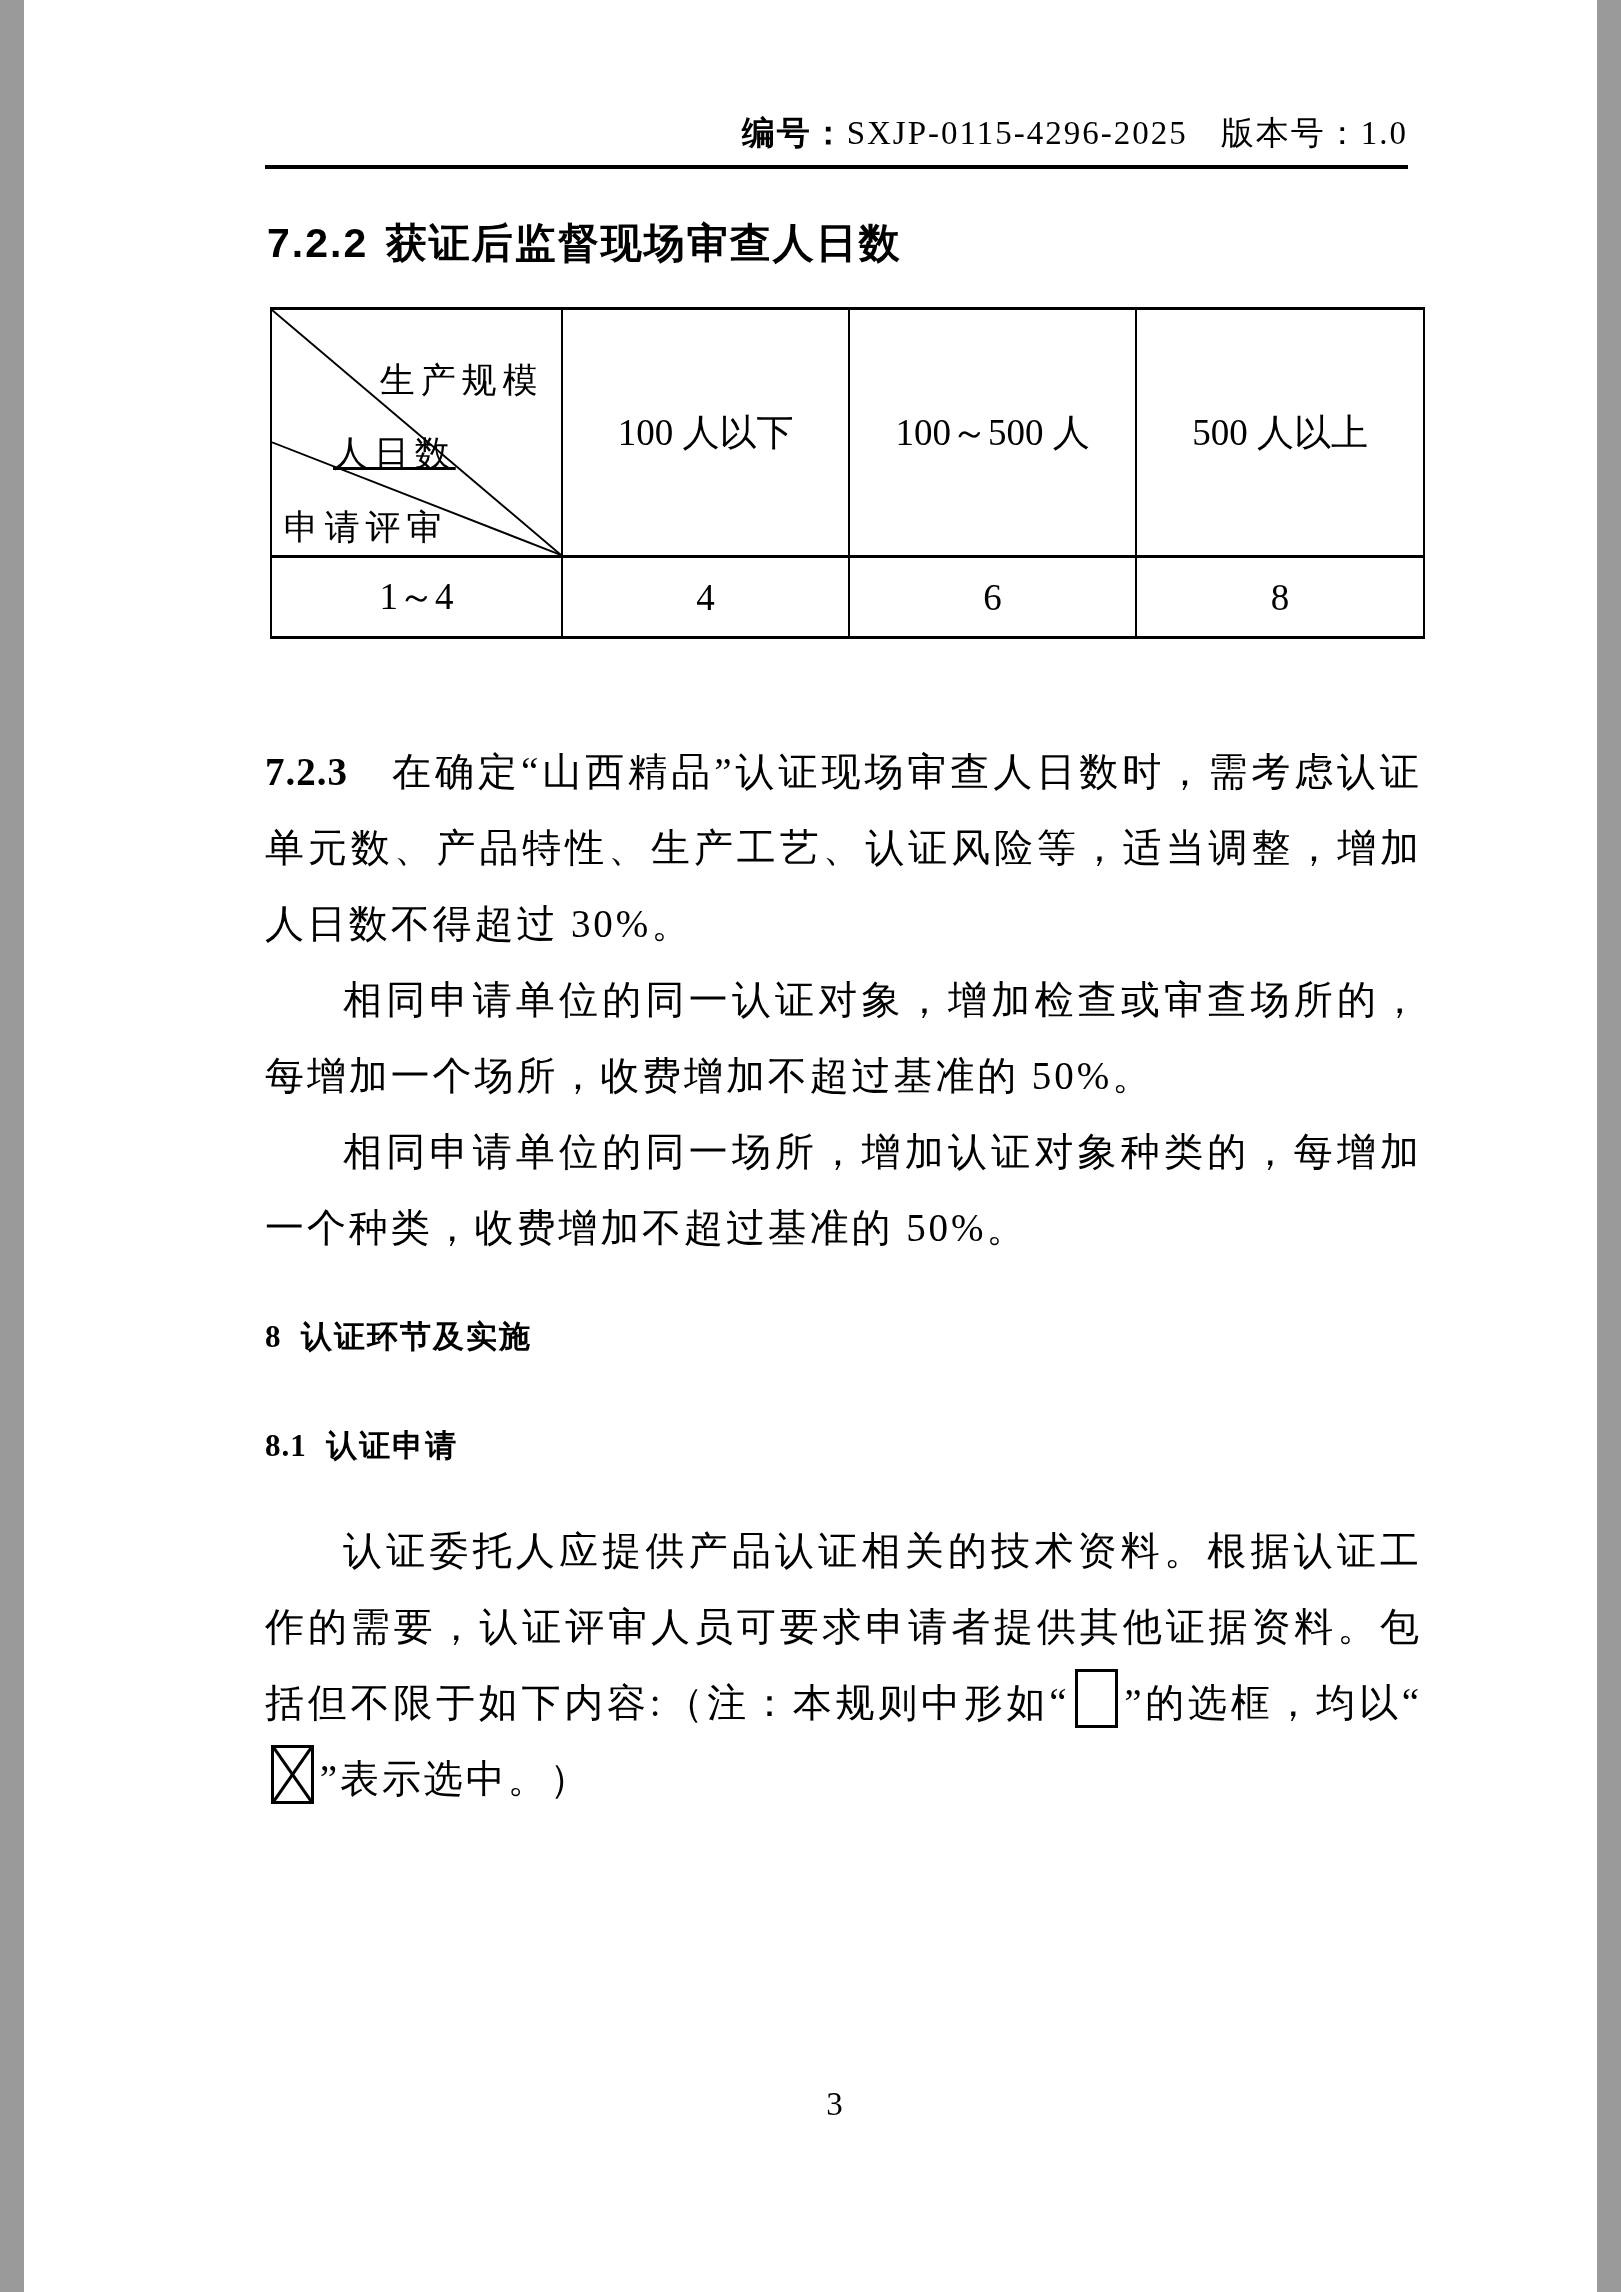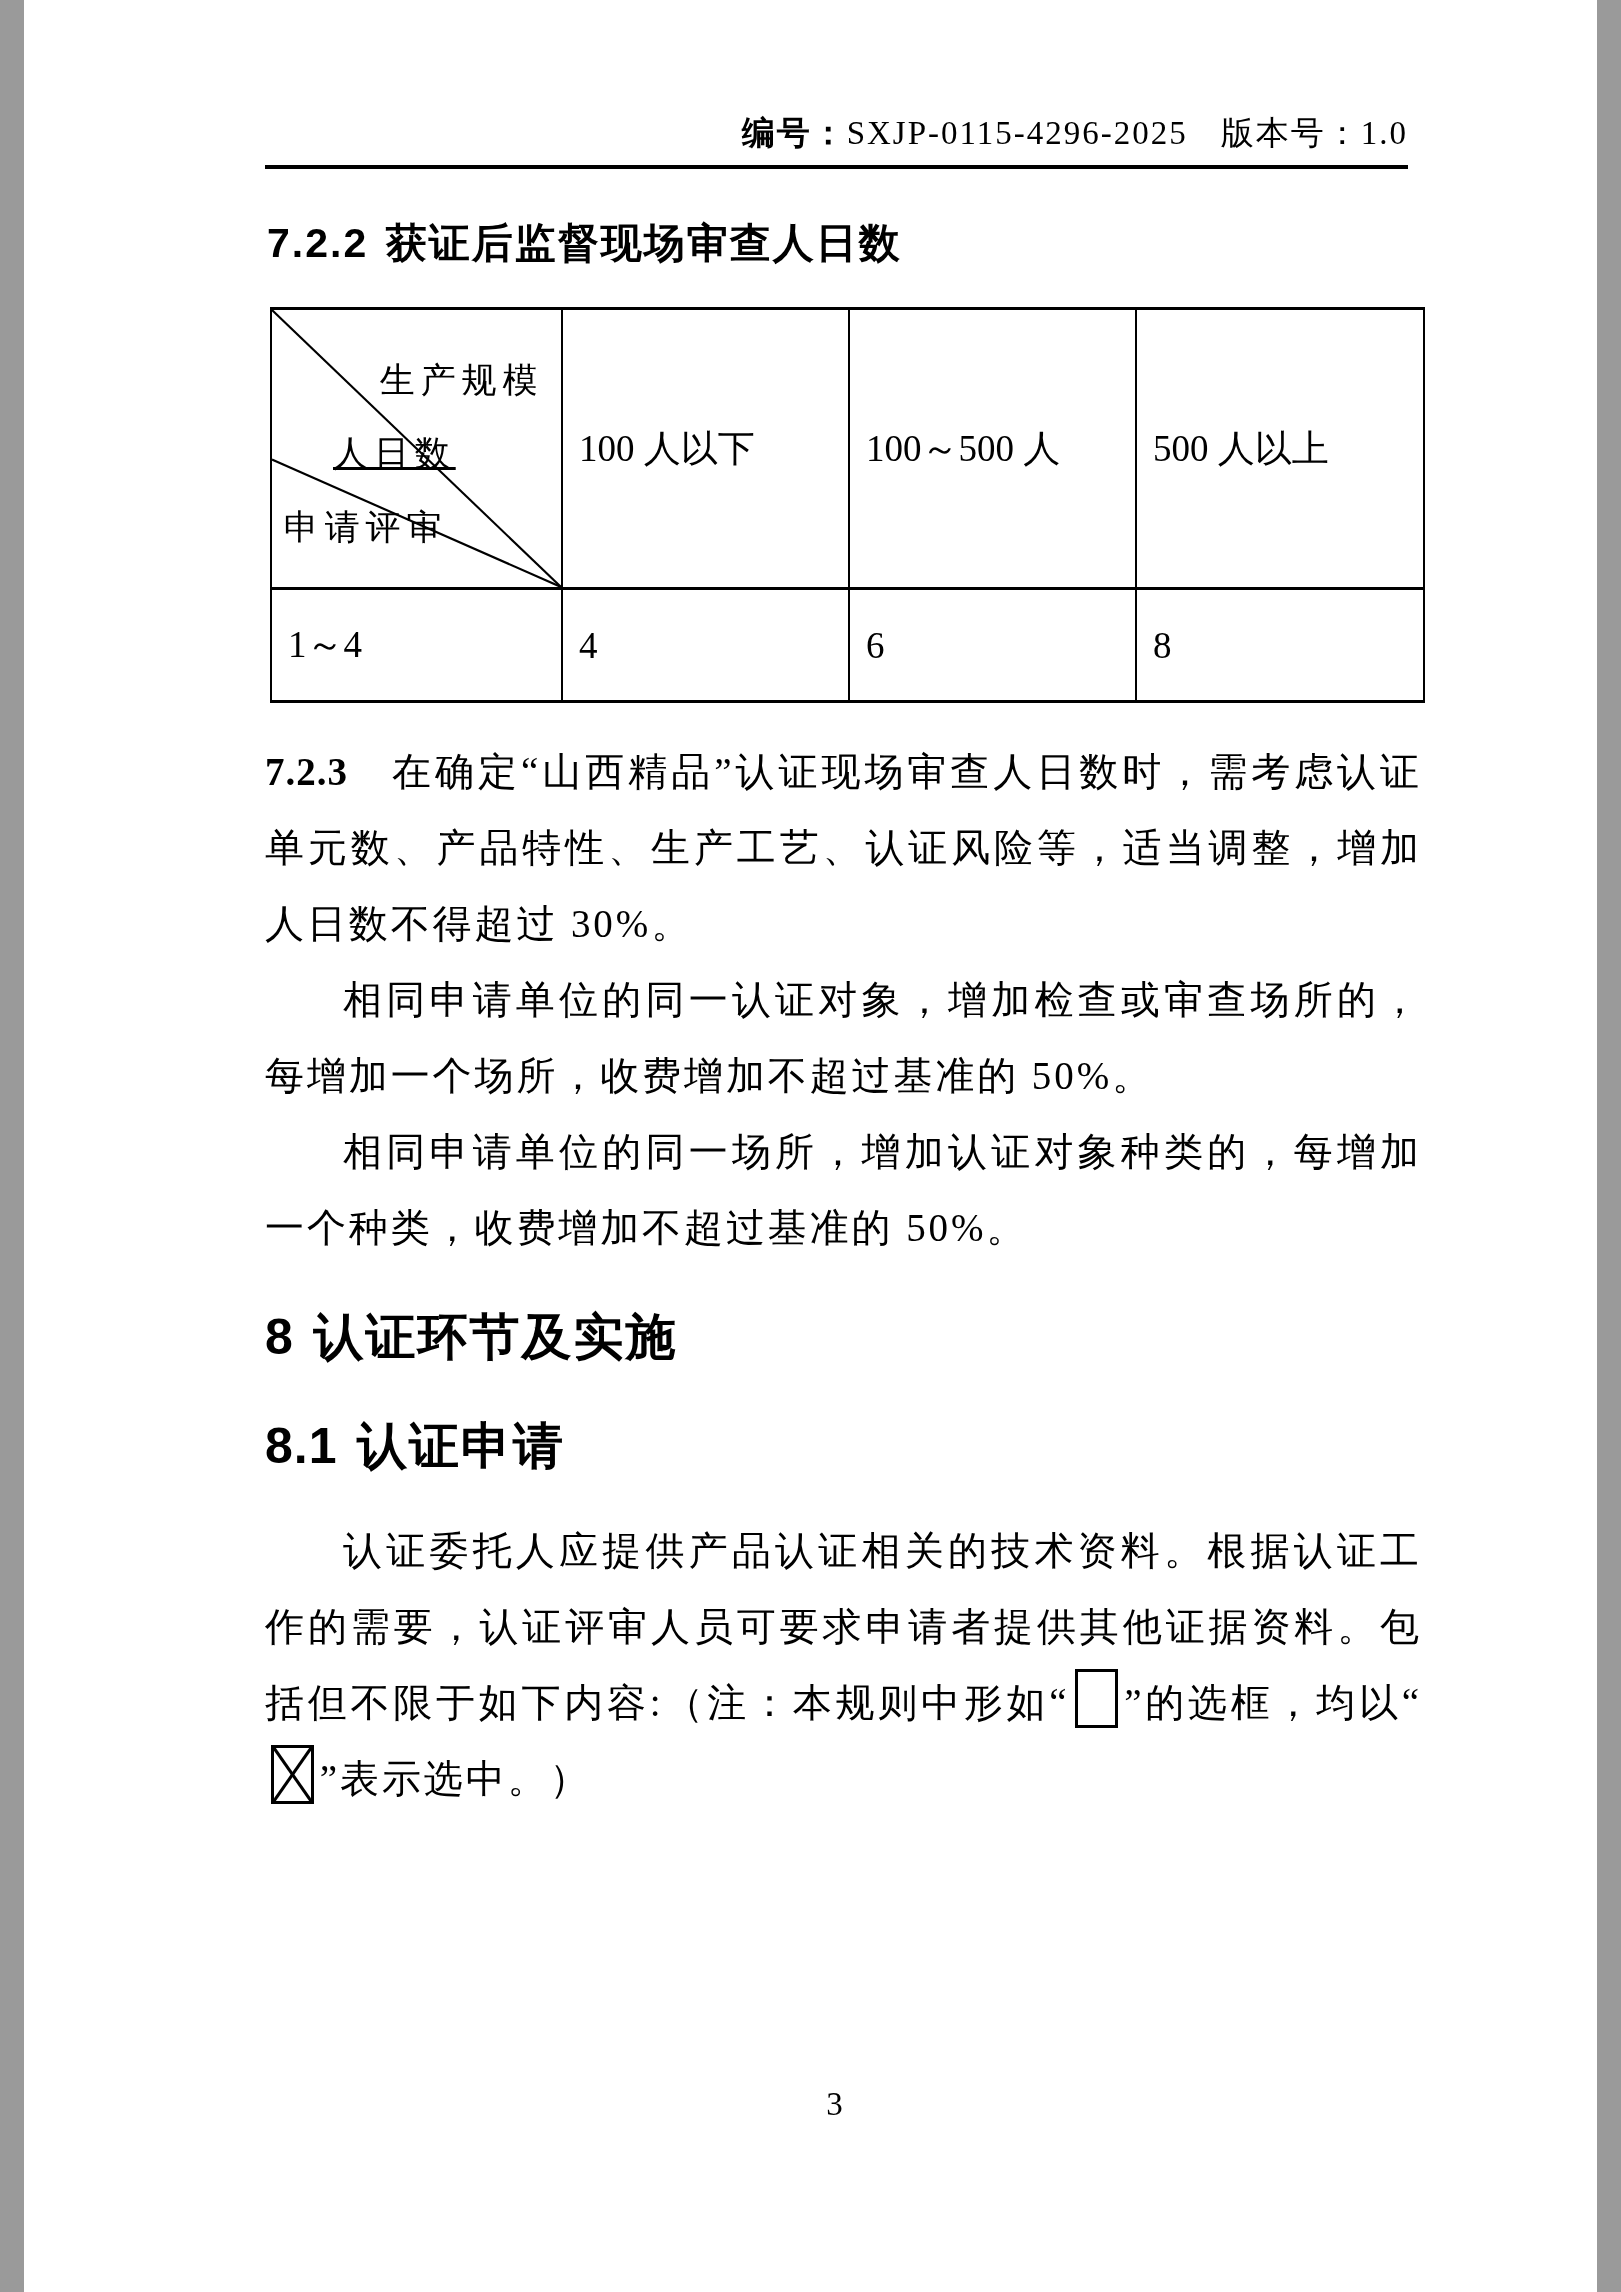--- a/index.html
+++ b/index.html
@@ -58,22 +58,23 @@
     left: 246px;
     border-collapse: collapse;
     table-layout: fixed;
     border: 2.9px solid #000;
     font-size: 37px;
   }
   table.audit td {
     border: 2px solid #000;
     border-top-width: 3.9px;
     border-bottom-width: 3.9px;
+    text-align: center;
     vertical-align: middle;
-    padding: 16px;
+    padding: 0;
   }
   tr.head-row td { height: 245px; }
   tr.data-row td { height: 78px; }
   td.corner-cell { position: relative; }
   td.corner-cell svg.diag {
     position: absolute;
     top: 0; left: 0;
     width: 100%; height: 100%;
   }
   td.corner-cell svg.diag line { stroke: #000; stroke-width: 2; }
@@ -99,23 +100,23 @@
     letter-spacing: 2.9px;
   }
   .body-flow p { margin: 0; }
   .body-flow p.indent { text-indent: 2em; }
   .body-flow .secnum {
     font-weight: 700;
     margin-right: 43px;
     letter-spacing: 1px;
   }
   .body-flow h2 {
-    font-family: Liberation Sans, sans-serif;
+    font-family: Liberation Serif, serif;
     font-weight: 700;
-    font-size: 50px;
+    font-size: 31px;
     line-height: 76px;
     letter-spacing: 2px;
     margin: 33px 0 29px 0;
     text-align: left;
   }
   .body-flow h2 .secnum { font-weight: 700; margin-right: 19.6px; }
 
   
   .cbx {
     display: inline-block;

